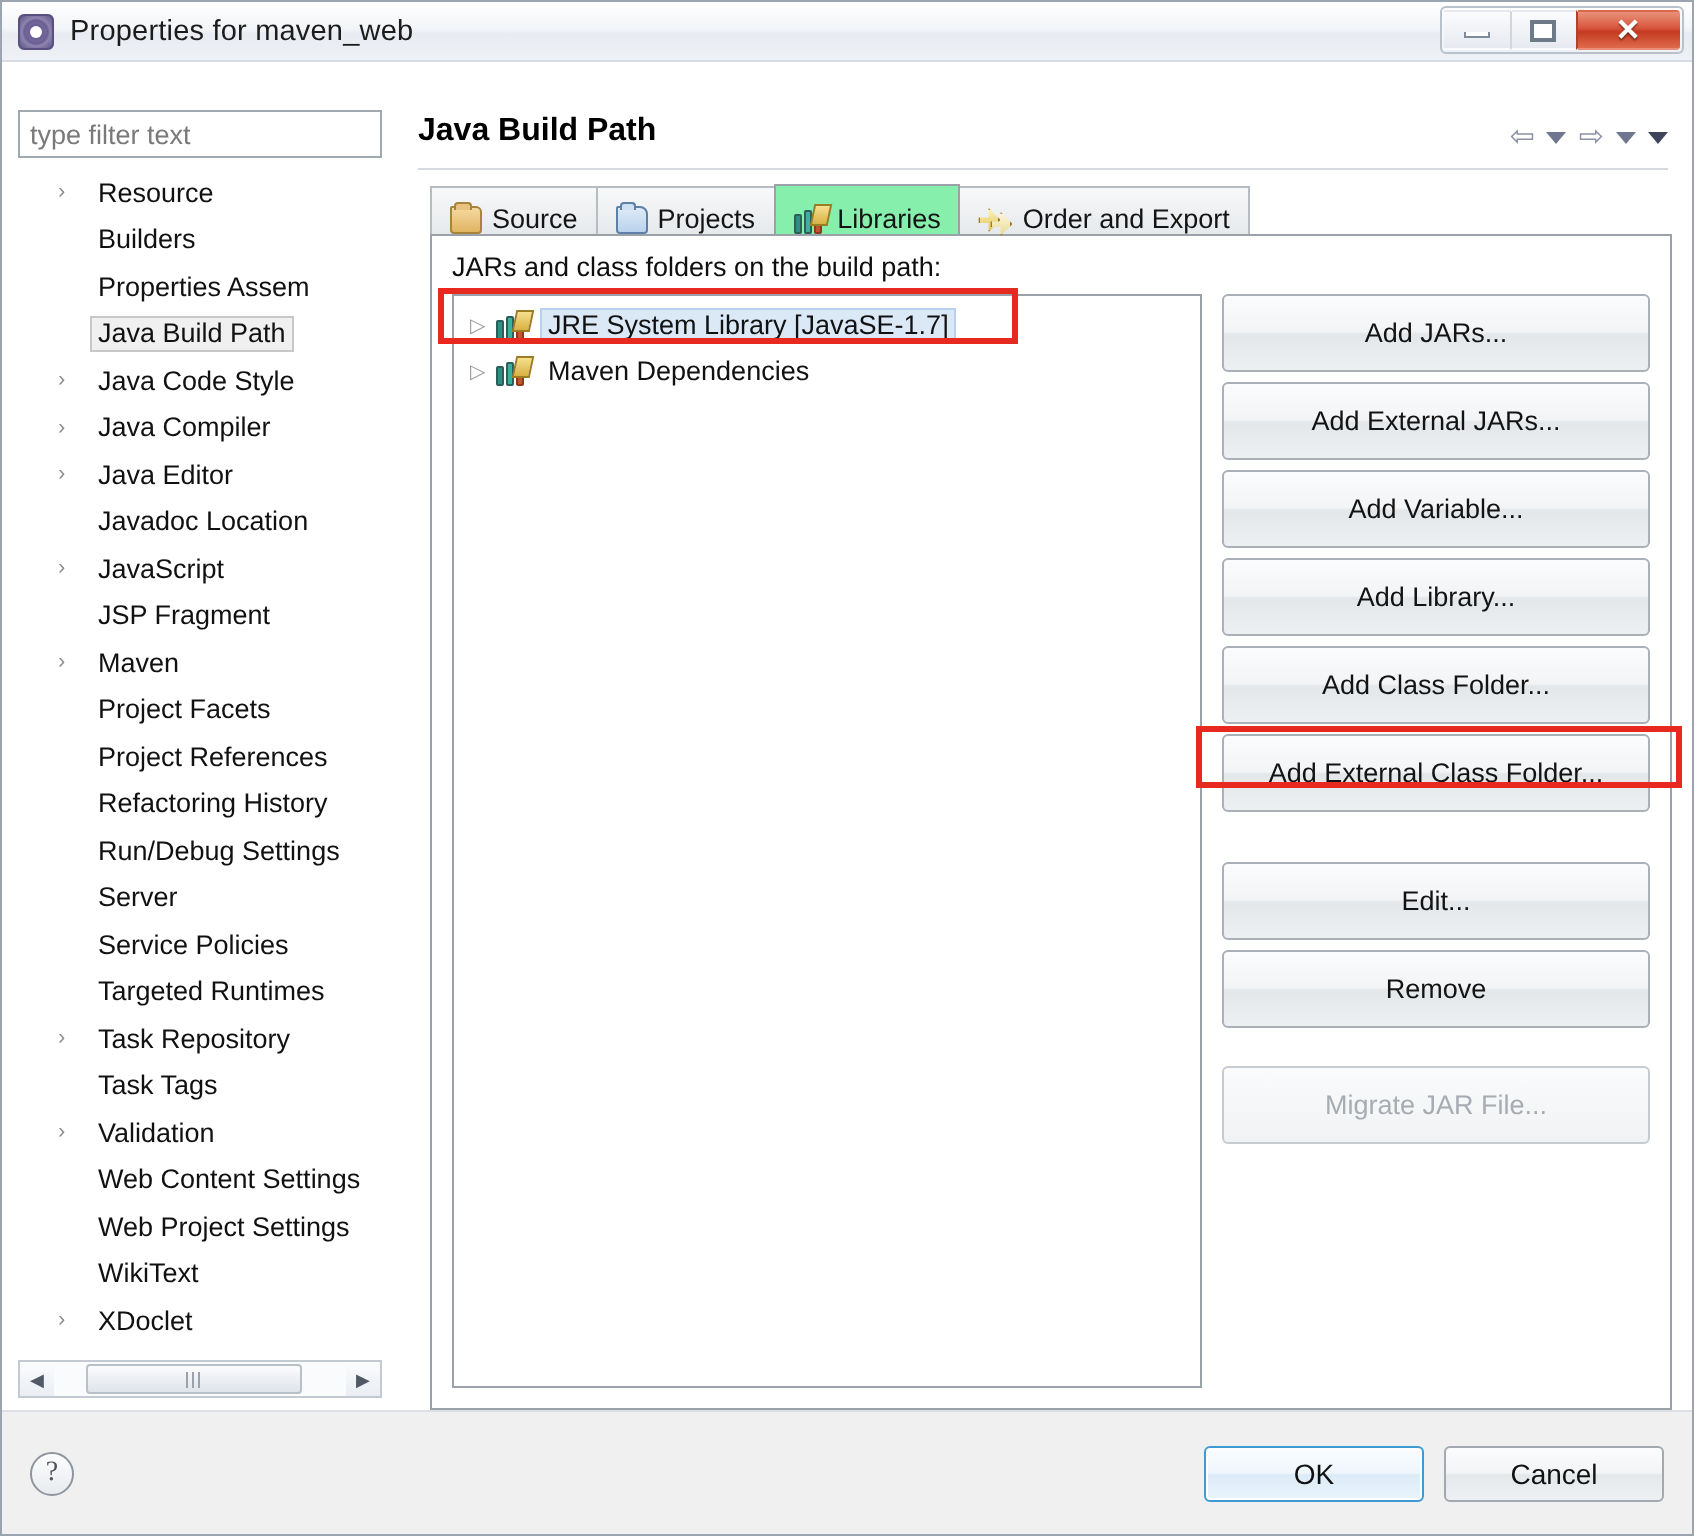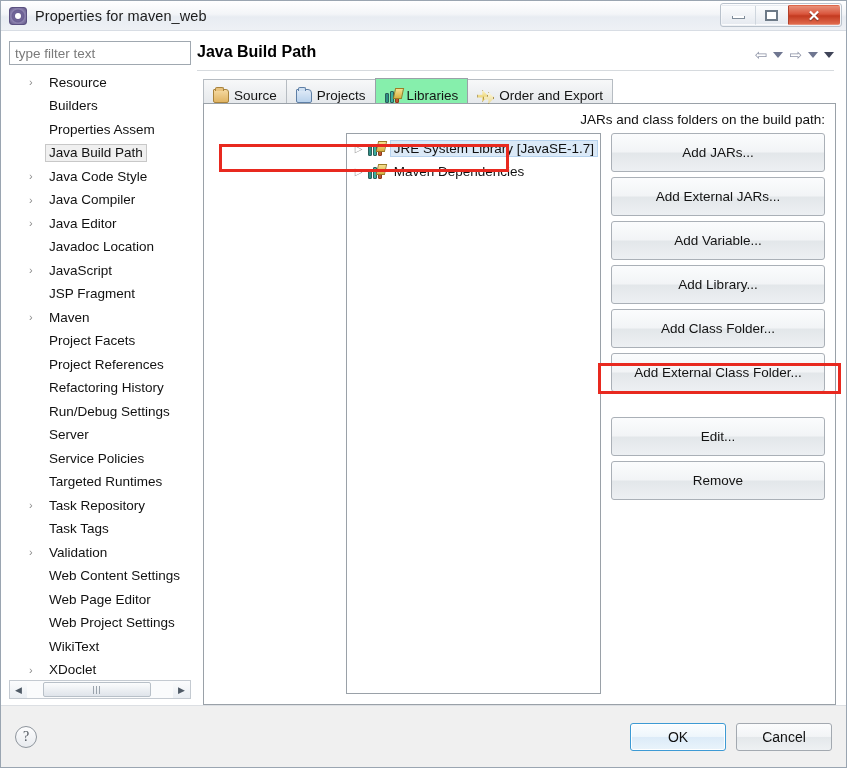--- a/index.html
+++ b/index.html
@@ -90,22 +90,22 @@
     color: #ffffff; font-size: 15px; font-weight: bold;
     text-shadow: 0 1px 1px rgba(0,0,0,.45);
     line-height: 1;
   }
 
   
   .dialog-body {
     flex: 1 1 auto;
     display: flex;
     background: #ffffff;
-    padding: 10px 8px 0 8px;
-    gap: 4px;
+    padding: 24px 8px 0 8px;
+    gap: 16px;
     min-height: 0;
   }
 
   
   .left-col {
     width: 182px;
     flex: 0 0 182px;
     display: flex;
     flex-direction: column;
     min-height: 0;
@@ -322,21 +322,20 @@
   
   .tabpanel {
     flex: 1 1 auto;
     border: 1px solid #9aa1a8;
     background: #ffffff;
     margin: 0 0 0 8px;
     padding: 8px 10px 10px 10px;
     display: flex;
     flex-direction: column;
     min-height: 0;
-    align-items: flex-end;
   }
   .panel-label {
     font-size: 13.5px;
     color: #0f0f0f;
     margin-bottom: 6px;
   }
   .panel-main {
     flex: 1 1 auto;
     display: flex;
     gap: 10px;
@@ -427,21 +426,21 @@
     font-size: 14px;
     display: flex; align-items: center; justify-content: center;
     font-family: "Liberation Serif", serif;
   }
   .footer-right {
     margin-left: auto;
     display: flex;
     gap: 10px;
   }
   .fbtn {
-    width: 96px; height: 28px;
+    width: 110px; height: 28px;
     border: 1px solid #a3a9b0;
     border-radius: 3px;
     background: linear-gradient(to bottom, #fbfcfd 0%, #f2f4f6 48%, #e4e8eb 52%, #eef1f3 100%);
     font-size: 14px;
     font-family: "Liberation Sans", sans-serif;
     color: #111;
     display: flex; align-items: center; justify-content: center;
   }
   .fbtn.default {
     border: 1px solid #3d9ad4;
@@ -544,23 +543,20 @@
           </div>
           <div class="tree-item">
             <span class="tree-label">Task Tags</span>
           </div>
           <div class="tree-item">
             <span class="arrow">›</span>
             <span class="tree-label">Validation</span>
           </div>
           <div class="tree-item">
             <span class="tree-label">Web Content Settings</span>
-          </div>
-          <div class="tree-item">
-            <span class="tree-label">Web Page Editor</span>
           </div>
           <div class="tree-item">
             <span class="tree-label">Web Project Settings</span>
           </div>
           <div class="tree-item">
             <span class="tree-label">WikiText</span>
           </div>
           <div class="tree-item">
             <span class="arrow">›</span>
             <span class="tree-label">XDoclet</span>
@@ -646,20 +642,21 @@
             </div>
           <div class="btncol" id="btncol">
               <div class="btn">Add JARs...</div>
               <div class="btn">Add External JARs...</div>
               <div class="btn">Add Variable...</div>
               <div class="btn">Add Library...</div>
               <div class="btn">Add Class Folder...</div>
               <div class="btn">Add External Class Folder...</div>
               <div class="btn gap-lg">Edit...</div>
               <div class="btn">Remove</div>
+              <div class="btn disabled gap-md">Migrate JAR File...</div>
             </div>
         </div>
       </div>
     </div>
   </div>
 
   <div class="footer">
     <div class="help-btn">?</div>
     <div class="footer-right">
       <div class="fbtn default">OK</div>

